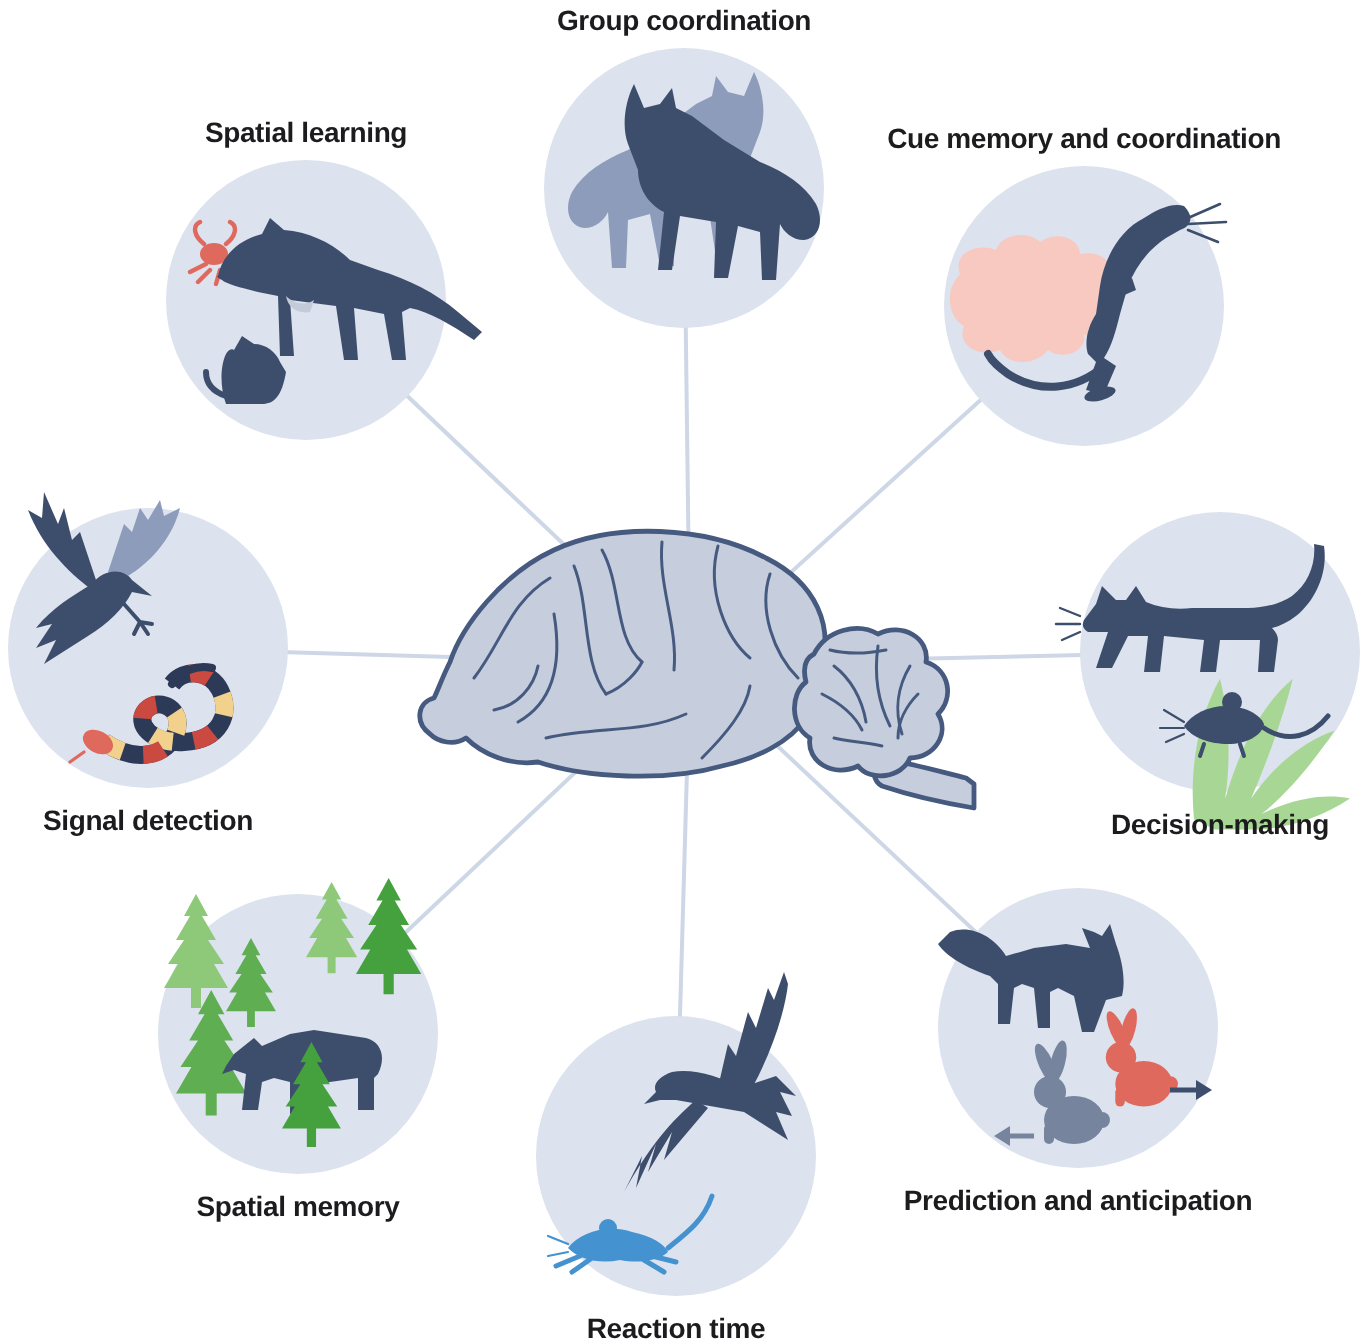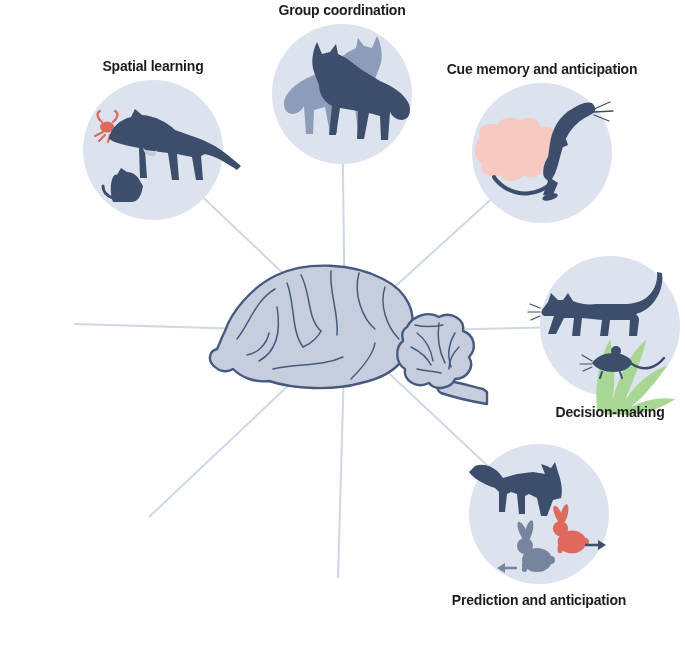--- a/index.html
+++ b/index.html
@@ -82,36 +82,57 @@
         </g>
         <path class="fd" d="M26,58 C28,48 36,40 48,37 L52,29 L59,35 C72,36 84,42 92,50 L106,55 C122,60 134,66 146,76 L158,86 L154,90 C142,82 132,76 122,74 L118,76 L120,100 L113,100 L109,77 L94,74 L96,100 L89,100 L85,73 L62,70 L64,98 L57,98 L56,68 L46,66 C38,64 30,62 28,60 C26,59 25,58 26,58 Z"></path>
         <path d="M60,68 C64,72 70,73 74,70 L72,76 C66,77 61,74 60,68 Z" fill="#c3cbd9"></path>
         <path class="sd" stroke-width="3" d="M30,118 C24,116 20,112 20,106"></path>
         <path class="fd" d="M34,95 L38,88 L44,92 C50,92 55,96 57,101 L60,106 C58,118 54,122 48,122 L30,122 C27,114 27,103 30,97 C31,95 33,94 34,95 Z"></path>
       </svg>
     </div>
   </div>
 
   <div class="node n2">
-    <div class="label above">Cue memory and anticipation</div>
+    <div class="label above">Cue memory and coordination</div>
     <div class="circle">
       <svg width="140" height="140" viewBox="0 0 140 140">
         <path class="fp" transform="translate(-6,-4)" d="M14,58 C10,48 22,42 32,46 C34,38 48,36 54,42 C62,36 74,40 74,48 C84,46 92,52 88,60 C96,62 98,72 90,76 C94,84 86,92 76,88 C78,96 66,102 58,96 C52,104 38,104 34,96 C24,100 12,94 16,84 C8,80 6,66 14,58 Z"></path>
         <g transform="translate(14,0)">
           <path class="sd" stroke-width="4" d="M66,100 C52,112 34,114 18,104 C14,101 10,98 8,94"></path>
           <path class="fd" d="M106,20 C111,25 110,30 104,32 L97,36 C88,42 82,50 78,60 L74,74 C72,82 70,90 66,96 L72,100 L66,114 L57,112 L62,98 L58,94 C56,88 58,80 62,74 L64,60 C66,46 74,32 86,26 C92,22 100,18 106,20 Z"></path>
           <circle class="fd" cx="93" cy="28" r="5"></circle>
           <path class="fd" d="M80,56 l-7,4 l2,5 l7,-3 Z"></path>
           <ellipse class="fd" cx="64" cy="114" rx="8" ry="3.2" transform="rotate(-15 64 114)"></ellipse>
           <path class="sd" stroke-width="1.3" d="M108,26 L124,19 M108,29 L127,28 M108,32 L123,38"></path>
         </g>
       </svg>
     </div>
   </div>
 
+  <div class="node n3">
+    <div class="label below">Signal detection</div>
+    <div class="circle">
+      <svg width="140" height="140" viewBox="0 0 140 140">
+        <g transform="translate(2,-22)">
+          <path class="fm" d="M48,54 L56,30 L60,34 L64,22 L68,28 L74,18 L76,26 L84,22 C80,38 68,50 58,56 Z"></path>
+          <path class="fd" d="M42,58 L34,34 L30,38 L26,22 L23,30 L16,14 L15,27 L8,23 C15,41 28,54 40,63 Z"></path>
+          <path class="fd" d="M40,60 C46,52 56,52 60,58 L70,66 L60,64 C56,72 48,80 38,86 L16,100 L22,88 L12,92 L20,80 L12,82 C20,72 30,66 40,60 Z"></path>
+          <path class="sd" stroke-width="2" d="M56,70 L64,79 M64,79 L70,80 M64,79 L68,85 M64,79 L61,85"></path>
+        </g>
+        <g transform="translate(18,-2)">
+          <path class="snakebase" pathLength="112" d="M30,119 C46,130 62,126 66,114 C70,103 58,96 51,103 C45,110 54,120 70,119 C88,118 94,105 88,93 C83,83 70,82 64,90"></path>
+          <path class="snakey" pathLength="112" stroke-dasharray="7 21" d="M30,119 C46,130 62,126 66,114 C70,103 58,96 51,103 C45,110 54,120 70,119 C88,118 94,105 88,93 C83,83 70,82 64,90"></path>
+          <path class="snaker" pathLength="112" stroke-dasharray="7 21" stroke-dashoffset="-14" d="M30,119 C46,130 62,126 66,114 C70,103 58,96 51,103 C45,110 54,120 70,119 C88,118 94,105 88,93 C83,83 70,82 64,90"></path>
+          <path stroke="var(--snakenavy)" stroke-width="4" fill="none" stroke-linecap="round" d="M64,90 C68,84 76,80 84,82"></path>
+          <ellipse class="fr" cx="27" cy="119" rx="8" ry="5.5" transform="rotate(28 27 119)" fill="var(--snakered)"></ellipse>
+          <path class="sr" stroke-width="1.6" d="M20,124 L13,129"></path>
+        </g>
+      </svg>
+    </div>
+  </div>
 
   <div class="node n4">
     <div class="label below">Decision-making</div>
     <div class="circle">
       <svg width="140" height="140" viewBox="0 0 140 140">
         <path class="fgrass" transform="translate(-34,8) scale(1.3)" d="M70,112 C68,92 72,72 80,58 C84,74 84,90 82,104 C88,84 96,68 108,58 C104,74 98,90 92,104 C100,92 112,82 124,78 C116,90 106,102 96,110 C108,104 120,102 130,104 C118,112 104,116 92,116 L78,116 Z"></path>
         <g transform="translate(-10,4)">
           <path class="fd" d="M12,50 L18,42 L21,33 L28,40 L33,40 L38,33 L43,41 C50,44 58,45 66,44 L94,44 C102,44 110,42 116,38 C124,32 128,22 127,12 L132,13 C134,26 128,40 118,48 C114,51 110,53 106,54 C108,56 109,58 109,60 L107,76 L99,76 L100,60 L80,60 L78,76 L70,76 L72,60 L52,58 L50,76 L42,76 L44,58 L34,58 L26,74 L18,74 L24,56 L14,56 C11,54 11,52 12,50 Z"></path>
           <path class="sd" stroke-width="1.2" d="M10,48 L0,44 M10,52 L-2,52 M10,56 L1,60"></path>
         </g>
@@ -119,20 +140,37 @@
           <path class="sd" stroke-width="2.5" d="M92,102 C104,110 116,106 124,96"></path>
           <circle class="fd" cx="76" cy="89" r="5"></circle>
           <path class="fd" d="M52,101 C56,95 64,91 73,91 C82,91 90,95 92,100 C91,106 83,110 74,110 C65,110 56,107 52,101 Z"></path>
           <path class="sd" stroke-width="2" d="M62,110 L60,116 M80,110 L82,116"></path>
           <path class="sd" stroke-width="1.1" d="M52,99 L42,93 M52,102 L40,102 M52,105 L43,109"></path>
         </g>
       </svg>
     </div>
   </div>
 
+  <div class="node n5">
+    <div class="label below">Spatial memory</div>
+    <div class="circle">
+      <svg width="140" height="140" viewBox="0 0 140 140">
+        <defs>
+          <path id="pine" d="M16,0 L22,11 L19,11 L26,23 L22,23 L30,35 L25,35 L32,47 L18.5,47 L18.5,57 L13.5,57 L13.5,47 L0,47 L7,35 L2,35 L10,23 L6,23 L13,11 L10,11 Z"></path>
+        </defs>
+        <use href="#pine" class="fgl" transform="translate(3,0)"></use>
+        <use href="#pine" class="fgm" transform="translate(34,22) scale(0.78)"></use>
+        <use href="#pine" class="fgl" transform="translate(74,-6) scale(0.8)"></use>
+        <use href="#pine" class="fgd" transform="translate(99,-8) scale(1.02)"></use>
+        <use href="#pine" class="fgm" transform="translate(9,48) scale(1.1)"></use>
+        <path class="fd" transform="translate(8,12)" d="M26,74 L30,68 L40,60 L44,64 L58,58 L70,56 L96,60 C104,62 106,70 102,78 L100,80 L100,96 L92,96 L92,80 L78,82 L66,84 L66,98 L58,98 L58,82 L50,80 L44,82 L42,96 L34,96 L36,78 L30,76 L24,78 Z"></path>
+        <use href="#pine" class="fgd" transform="translate(62,74) scale(0.92)"></use>
+      </svg>
+    </div>
+  </div>
 
   <div class="node n6">
     <div class="label below">Prediction and anticipation</div>
     <div class="circle">
       <svg width="140" height="140" viewBox="0 0 140 140">
         <defs>
           <g id="rabbit">
             <ellipse cx="-6" cy="-27" rx="3.6" ry="11" transform="rotate(14 -6 -27)"></ellipse>
             <ellipse cx="-12" cy="-26" rx="3.6" ry="11" transform="rotate(-24 -12 -26)"></ellipse>
             <circle cx="-10" cy="-12" r="8"></circle>
@@ -149,20 +187,39 @@
         </g>
         <use href="#rabbit" class="fgray" transform="translate(66,114)"></use>
         <g>
           <line x1="48" y1="124" x2="36" y2="124" stroke="var(--gray)" stroke-width="2.5"></line>
           <polygon points="36,119 28,124 36,129" fill="var(--gray)"></polygon>
         </g>
       </svg>
     </div>
   </div>
 
+  <div class="node n7">
+    <div class="label below">Reaction time</div>
+    <div class="circle">
+      <svg width="140" height="140" viewBox="0 0 140 140">
+        <g transform="translate(8,-6)">
+          <path class="fd" d="M82,46 L88,20 L92,26 L98,4 L102,12 L108,-8 L111,-2 L116,-16 L118,-10 C116,8 106,34 94,52 Z"></path>
+          <path class="fd" d="M78,52 L56,78 L60,64 L48,84 L52,70 L42,92 L45,76 L36,94 C48,72 60,58 72,48 Z"></path>
+          <path class="fd" d="M60,34 C54,36 50,40 52,44 L46,50 L54,48 L62,48 L96,54 L118,68 L112,54 L120,56 L114,44 L122,46 L112,36 L94,42 C84,36 70,32 60,34 Z"></path>
+        </g>
+        <g transform="translate(6,8)">
+          <path class="sb" stroke-width="2.5" d="M60,108 C70,100 78,94 82,82"></path>
+          <circle class="fb" cx="30" cy="98" r="4.5"></circle>
+          <path class="fb" d="M10,108 C16,100 30,96 42,100 C52,102 58,106 60,110 C56,114 46,116 36,114 C26,116 16,114 10,108 Z"></path>
+          <path class="sb" stroke-width="2.5" d="M16,112 L4,117 M22,113 L12,120 M48,114 L58,120 M52,112 L64,115"></path>
+          <path class="sb" stroke-width="1.1" d="M10,106 L0,102 M10,110 L0,112"></path>
+        </g>
+      </svg>
+    </div>
+  </div>
 
   <div class="brain">
     <svg width="284" height="170" viewBox="0 0 284 170">
       <path class="brainbody" d="M236,136 C250,138 264,142 280,146 L284,149 L284,161 C266,158 250,154 238,150 C234,148 232,141 236,136 Z"></path>
       <path class="brainbody" d="M14,106 C6,108 4,118 12,124 C16,128 24,130 30,126 C38,134 52,140 66,138 C90,146 130,148 158,140 C176,136 192,128 200,116 L206,96 C216,70 204,48 180,36 C150,20 104,18 74,32 C48,44 28,70 22,88 C18,96 16,102 14,106 Z"></path>
       <path class="gyri" d="M34,96 C48,78 52,58 72,46"></path>
       <path class="gyri" d="M56,118 C74,108 78,88 74,64"></path>
       <path class="gyri" d="M84,40 C92,60 88,88 100,104"></path>
       <path class="gyri" d="M98,32 C108,50 104,76 118,88"></path>
       <path class="gyri" d="M128,28 C126,50 136,70 134,92"></path>

